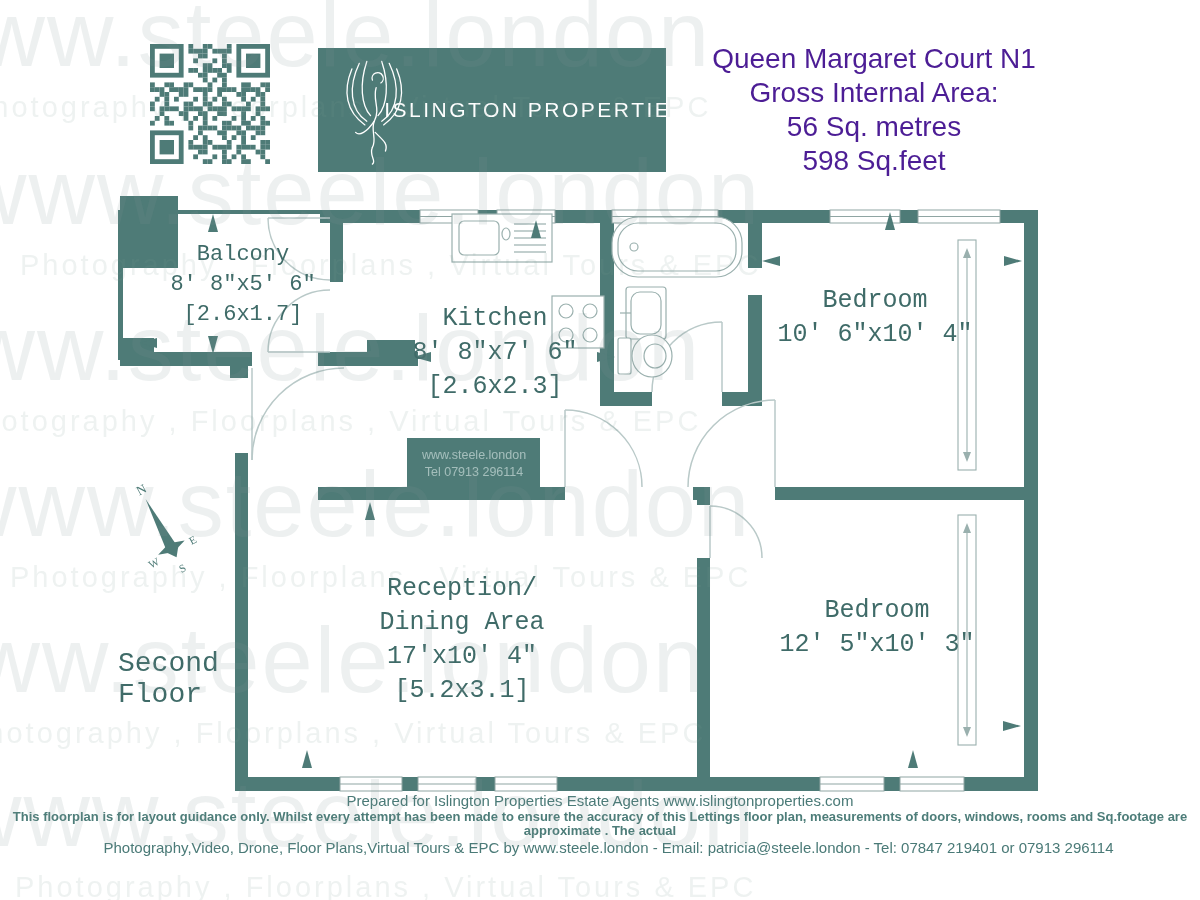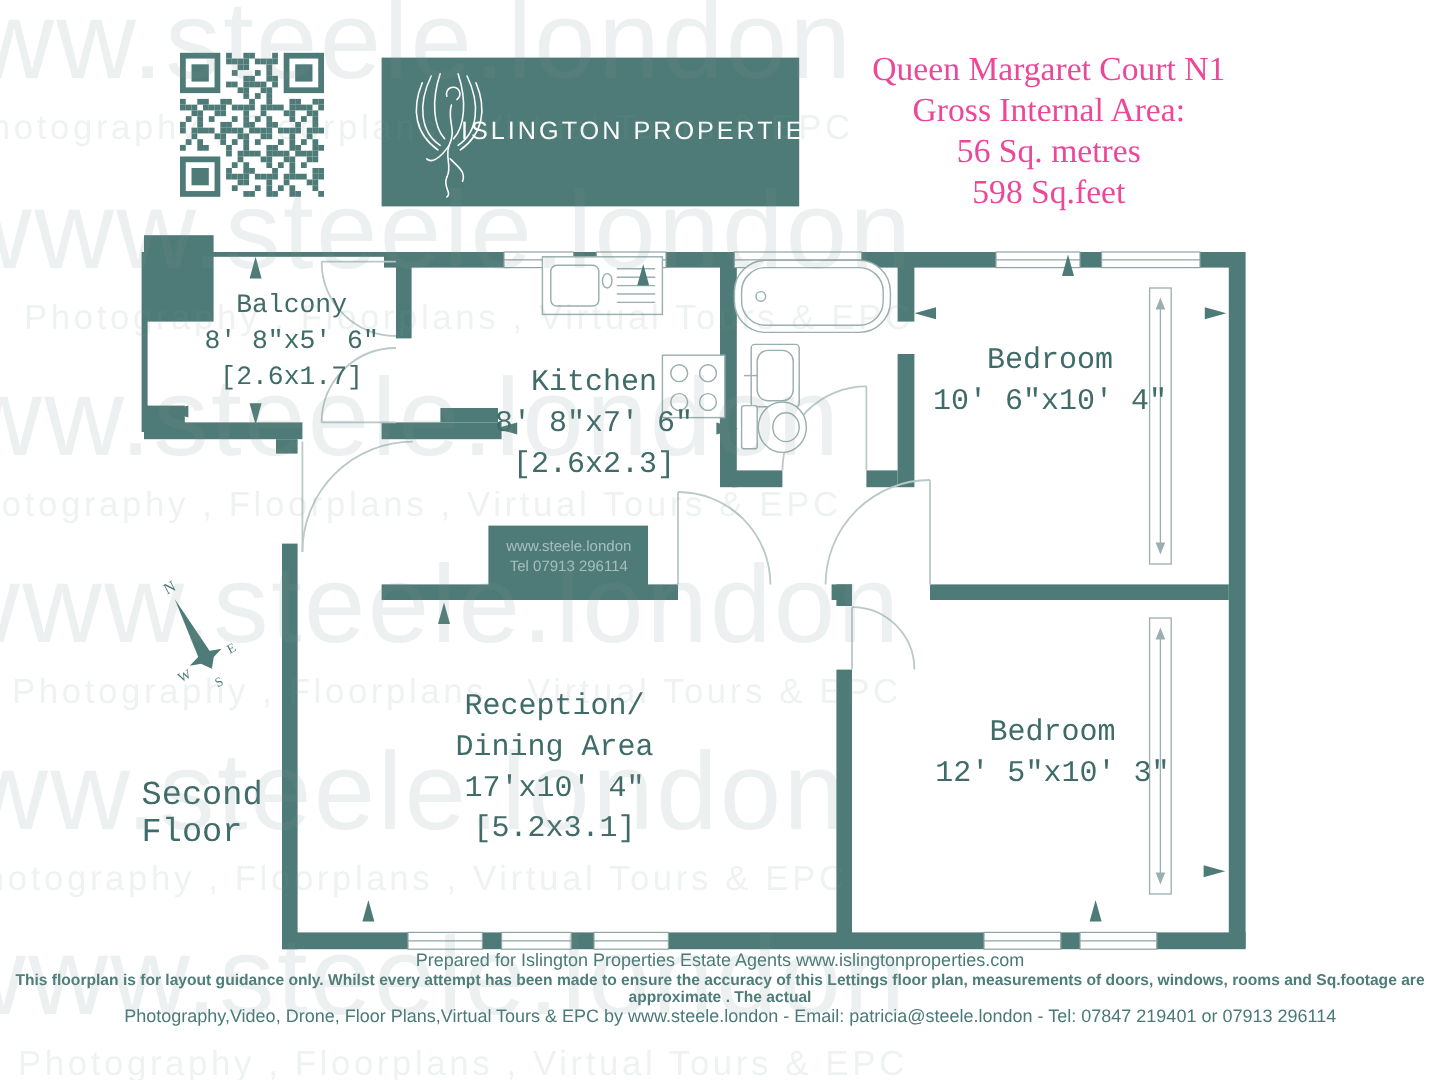--- a/index.html
+++ b/index.html
@@ -5,22 +5,22 @@
   html,body{margin:0;padding:0;}
   body{width:1200px;height:900px;background:#fff;position:relative;overflow:hidden;
        font-family:"Liberation Sans",sans-serif;}
   .abs{position:absolute;}
   
   .logo-banner{position:absolute;left:318px;top:48px;width:348px;height:124px;background:#4e7b77;}
   .logo-text{position:absolute;left:96px;top:0;right:8px;height:100%;display:flex;align-items:center;
              justify-content:center;color:#fff;font-size:21px;letter-spacing:2.5px;
              font-family:"Liberation Sans",sans-serif;white-space:nowrap;}
   .title-block{position:absolute;left:688px;top:42px;width:372px;text-align:center;
-               font-family:Liberation Serif, serif;font-size:28px;line-height:34px;
-               color:#ec4899;}
+               font-family:Liberation Sans, sans-serif;font-size:28px;line-height:34px;
+               color:#4c1d95;}
   
   .room-label{position:absolute;text-align:center;color:#3f6b68;z-index:12;
               font-family:Liberation Mono, monospace;font-size:25px;line-height:34px;}
   .room-label.sm{font-size:22px;line-height:30px;}
   .floor-label{position:absolute;left:118px;top:648px;width:112px;text-align:left;z-index:12;
                font-family:Liberation Mono, monospace;font-size:28px;line-height:31px;color:#3f6b68;}
   
   .wall-wm{position:absolute;left:406px;top:447px;width:136px;text-align:center;z-index:13;
            font-size:12.5px;line-height:17px;color:rgba(235,245,244,0.55);}
   

